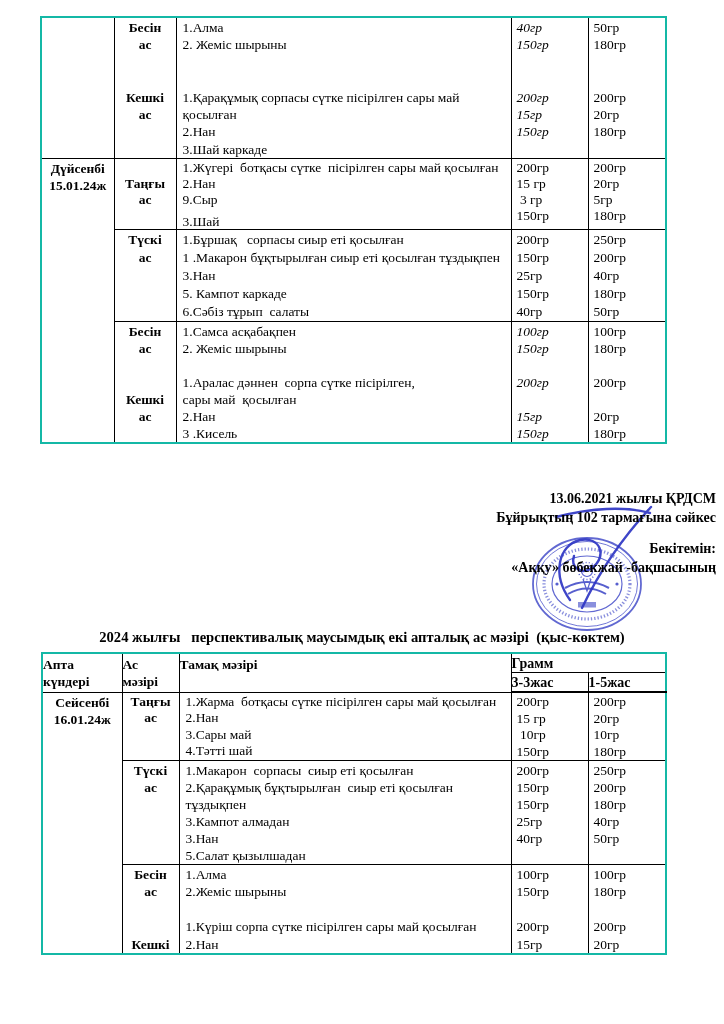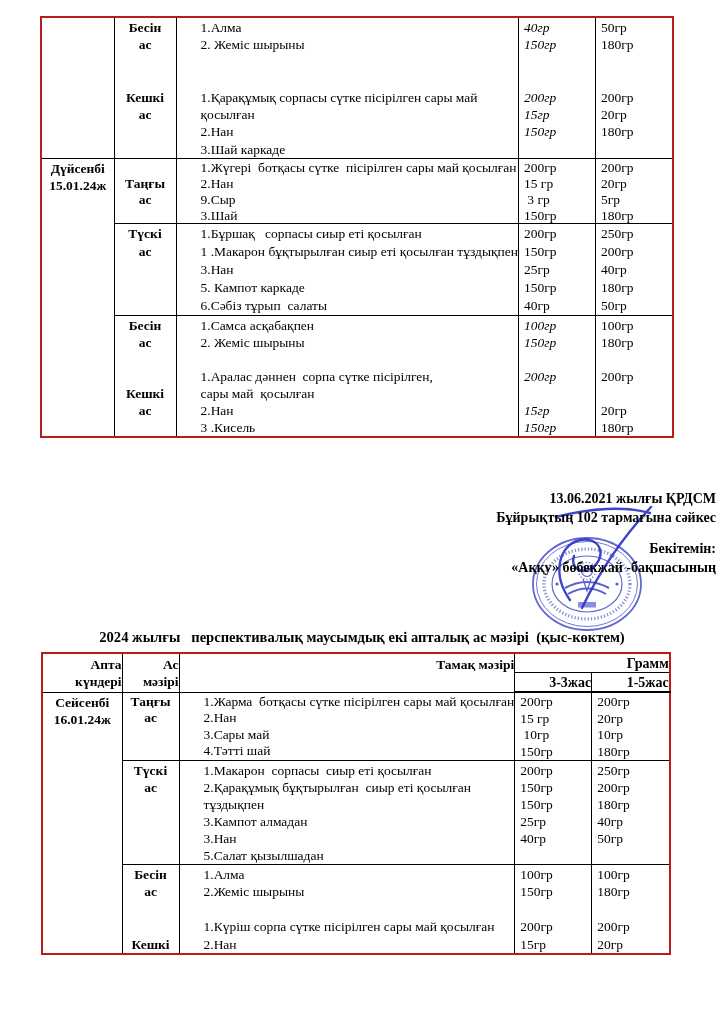--- a/index.html
+++ b/index.html
@@ -1,28 +1,28 @@
 <!DOCTYPE html>
 <html><head>
 <meta charset="utf-8">
 <style>
   html,body{margin:0;padding:0;background:#e8e8e8;}
   #page{position:relative;width:724px;height:1024px;background:#ffffff;
         font-family:"Liberation Serif","DejaVu Serif",serif;color:#000;overflow:hidden;}
 
   
   .tmount{position:absolute;}
-  table.menu{border-collapse:collapse;table-layout:fixed;border:2px solid #b91c1c;background:#fff;}
+  table.menu{border-collapse:collapse;table-layout:fixed;border:2px solid #14b8a6;background:#fff;}
   table.menu td, table.menu th{border:1px solid #000;vertical-align:top;padding:1px 0 0 0;overflow:hidden;}
-  table.menu th{font-weight:bold;text-align:right;font-size:14px;padding-top:2px;}
+  table.menu th{font-weight:bold;text-align:left;font-size:14px;padding-top:2px;}
   table.menu thead tr.sub th{border-bottom:2px solid #000;}
   .ln{white-space:pre;font-size:13.5px;}
   td.day{font-weight:bold;text-align:center;}
   td.meal{font-weight:bold;text-align:center;}
-  td.dish .ln{padding-left:24px;}
+  td.dish .ln{padding-left:6px;}
   td.g .ln{padding-left:5px;}
   td.g.it .ln{font-style:italic;}
 
   
   #approval{position:absolute;top:490px;left:350px;width:366px;text-align:right;
             font-weight:bold;font-size:14px;line-height:18.5px;}
   #approval .gap{height:13px;}
   #approval .last{display:flex;justify-content:space-between;}
 
   
@@ -94,21 +94,21 @@
             </td>
             <td class="meal">
               <div class="ln" style="height: 15.8px; line-height: 15.8px;">&nbsp;</div>
               <div class="ln" style="height: 15.8px; line-height: 15.8px;">Таңғы</div>
               <div class="ln" style="height: 15.8px; line-height: 15.8px;">ас</div>
             </td>
             <td class="dish">
               <div class="ln" style="height: 15.8px; line-height: 15.8px;">1.Жүгері  ботқасы сүтке  пісірілген сары май қосылған</div>
               <div class="ln" style="height: 15.8px; line-height: 15.8px;">2.Нан</div>
               <div class="ln" style="height: 15.8px; line-height: 15.8px;">9.Сыр</div>
-              <div class="ln" style="height: 15.8px; line-height: 15.8px;">3.Шай</div>
+              <div class="ln" style="height: 15.8px; line-height: 15.8px; margin-top: 6px;">3.Шай</div>
             </td>
             <td class="g">
               <div class="ln" style="height: 15.8px; line-height: 15.8px;">200гр</div>
               <div class="ln" style="height: 15.8px; line-height: 15.8px;">15 гр</div>
               <div class="ln" style="height: 15.8px; line-height: 15.8px;"> 3 гр</div>
               <div class="ln" style="height: 15.8px; line-height: 15.8px;">150гр</div>
             </td>
             <td class="g">
               <div class="ln" style="height: 15.8px; line-height: 15.8px;">200гр</div>
               <div class="ln" style="height: 15.8px; line-height: 15.8px;">20гр</div>

